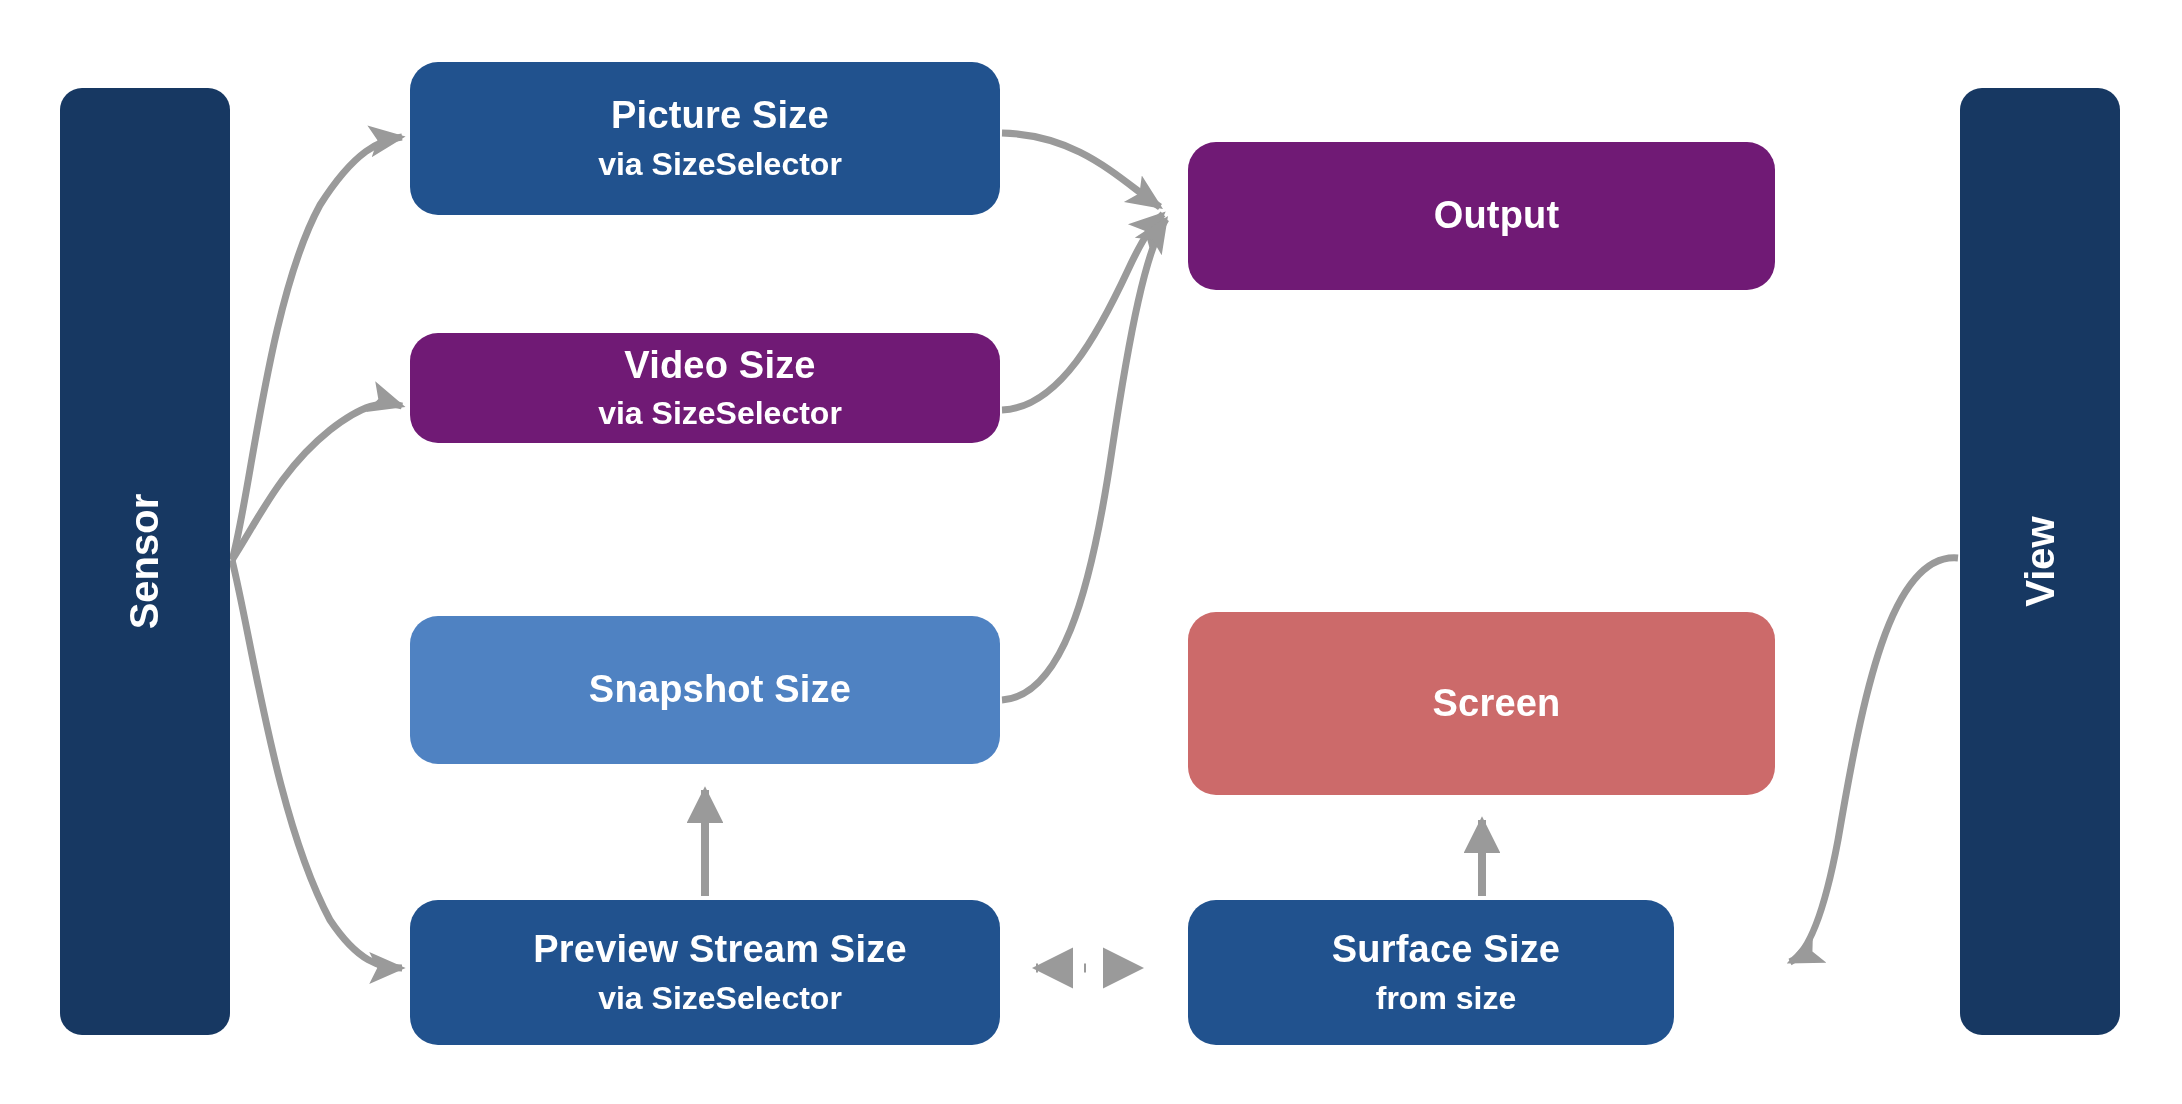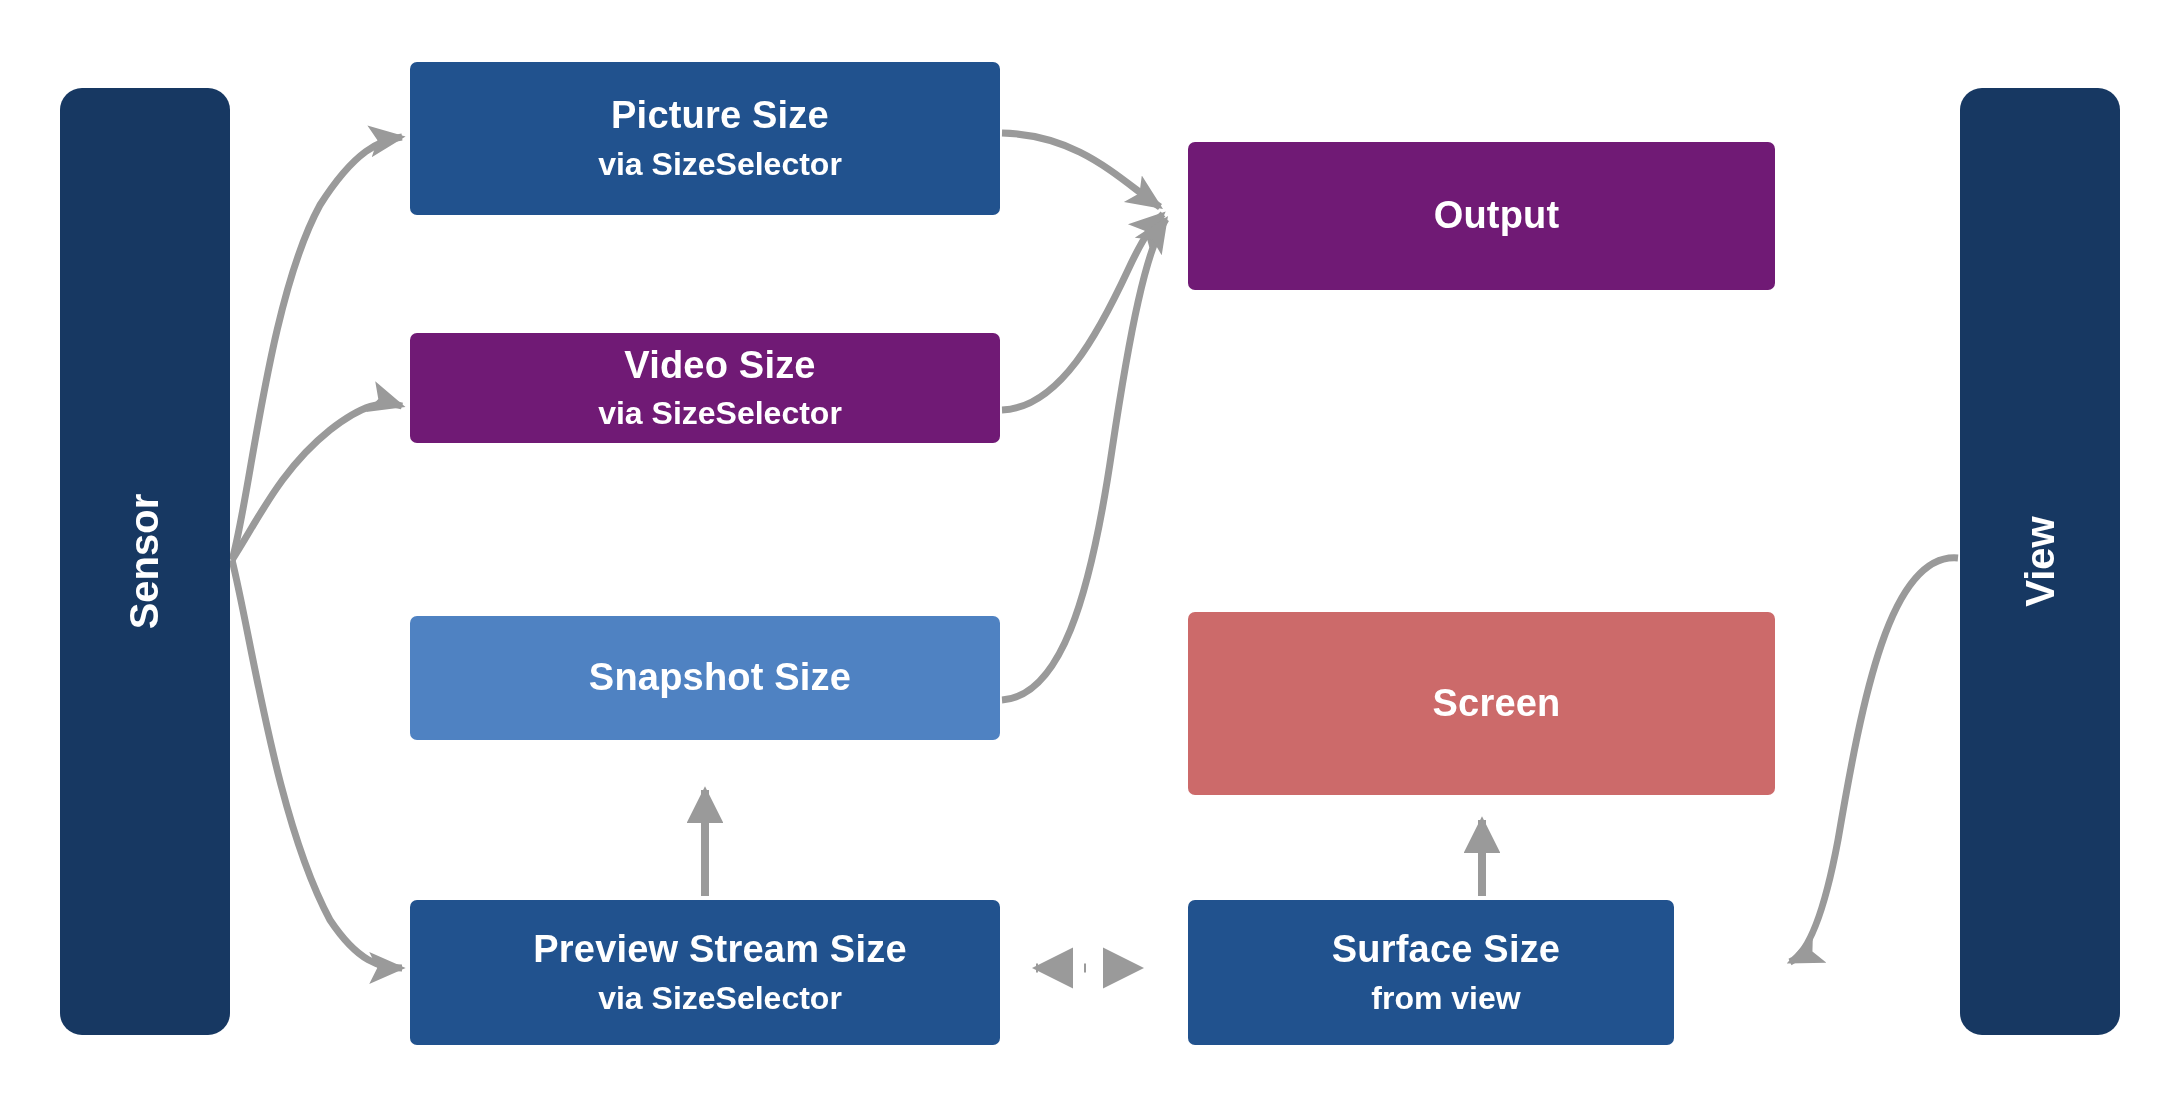--- a/index.html
+++ b/index.html
@@ -5,37 +5,37 @@
   html,body{margin:0;padding:0;background:#ffffff;}
   body{width:2182px;height:1104px;overflow:hidden;
        font-family:"Liberation Sans","DejaVu Sans",sans-serif;}
   #stage{position:relative;width:2182px;height:1104px;background:#ffffff;}
 
   svg#edges{position:absolute;left:0;top:0;width:2182px;height:1104px;
             pointer-events:none;}
 
   .node{position:absolute;box-sizing:border-box;display:flex;
         flex-direction:column;align-items:center;justify-content:center;
-        color:#ffffff;text-align:center;border-radius:7px;
+        color:#ffffff;text-align:center;border-radius:28px;
         line-height:1.15;padding-left:30px;}
   .node .ttl{font-weight:bold;font-size:38px;letter-spacing:.2px;}
   .node .sub{font-weight:bold;font-size:32px;margin-top:8px;}
 
   .lane{position:absolute;border-radius:22px;background:#173862;
         display:flex;align-items:center;justify-content:center;}
   .lane .lbl{color:#ffffff;font-weight:bold;font-size:40px;
              transform:rotate(-90deg);white-space:nowrap;}
 
   
   #sensor-lane{left:60px;  top:88px; width:170px; height:947px;}
   #view-lane  {left:1960px;top:88px; width:160px; height:947px;}
 
   #picture-size {left:410px; top:62px;  width:590px; height:153px; background:#21528E;}
   #video-size   {left:410px; top:333px; width:590px; height:110px; background:#701a75;}
-  #snapshot-size{left:410px; top:616px; width:590px; height:124px; background:#4F82C2;}
+  #snapshot-size{left:410px; top:616px; width:590px; height:148px; background:#4F82C2;}
   #preview-size {left:410px; top:900px; width:590px; height:145px; background:#21528E;}
 
   #output-node  {left:1188px;top:142px; width:587px; height:148px; background:#701a75;}
   #screen-node  {left:1188px;top:612px; width:587px; height:183px; background:#CC6A6A;}
   #surface-size {left:1188px;top:900px; width:486px; height:145px; background:#21528E;}
 </style>
 </head>
 <body>
 
 <div id="stage">
@@ -104,16 +104,16 @@
   <div class="node" id="output-node">
     <span class="ttl">Output</span>
   </div>
 
   <div class="node" id="screen-node">
     <span class="ttl">Screen</span>
   </div>
 
   <div class="node" id="surface-size">
     <span class="ttl">Surface Size</span>
-    <span class="sub">from view</span>
+    <span class="sub">from size</span>
   </div>
 
 </div>
 
 </body></html>

